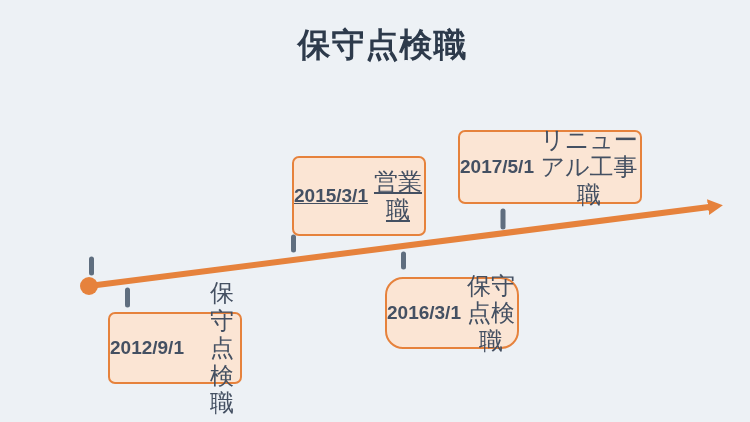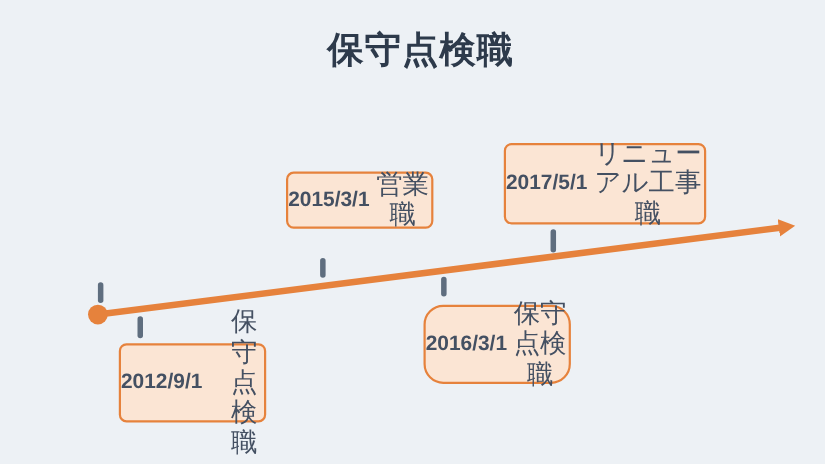--- a/index.html
+++ b/index.html
@@ -42,21 +42,21 @@
     display:flex;flex-direction:row;justify-content:center;align-items:center;
     gap:4px;
     color:var(--box-text);
     text-align:center;
     margin-left:48px;
   }
   .card .date{font-size:19px;font-weight:700;line-height:1.15;}
   .card .label{font-size:24px;font-weight:400;line-height:1.15;}
   .card.b1{left:25px;top:181px;width:134px;height:70px;}
   .card.b2{left:60px;top:312px;width:134px;height:72px;gap:20px;}
-  .card.b3{left:212px;top:156px;width:134px;height:52px;}
+  .card.b3{left:244px;top:156px;width:134px;height:80px;text-decoration:underline;}
   .card.b4{left:337px;top:277px;width:134px;height:72px;border-radius:18px;}
   .card.b5{left:410px;top:130px;width:184px;height:74px;}
 </style>
 </head>
 <body>
 
 <div class="canvas">
 
   <h1 class="slide-title">保守点検職</h1>
 

